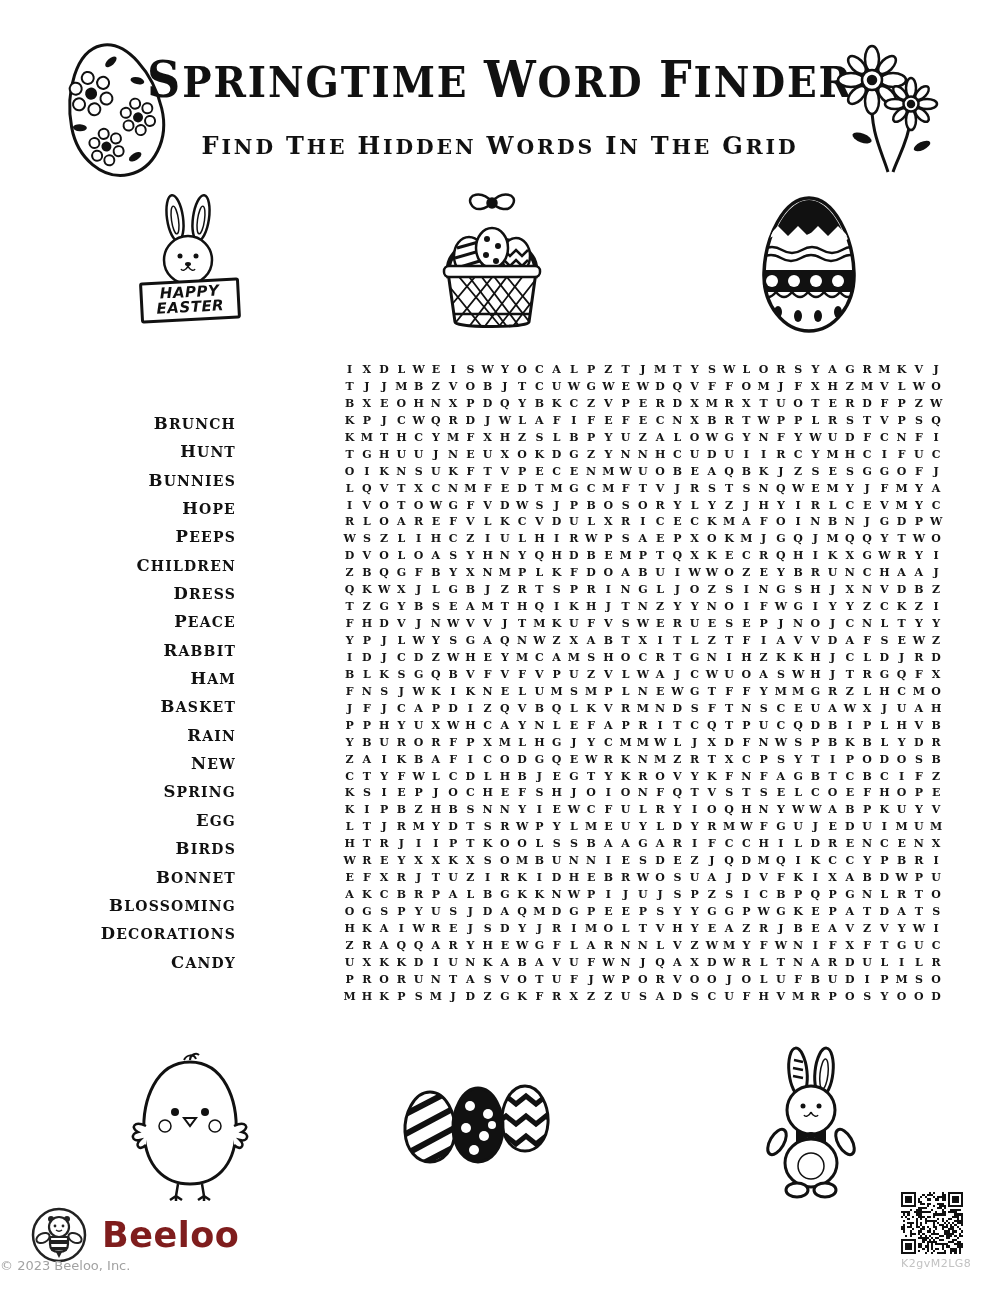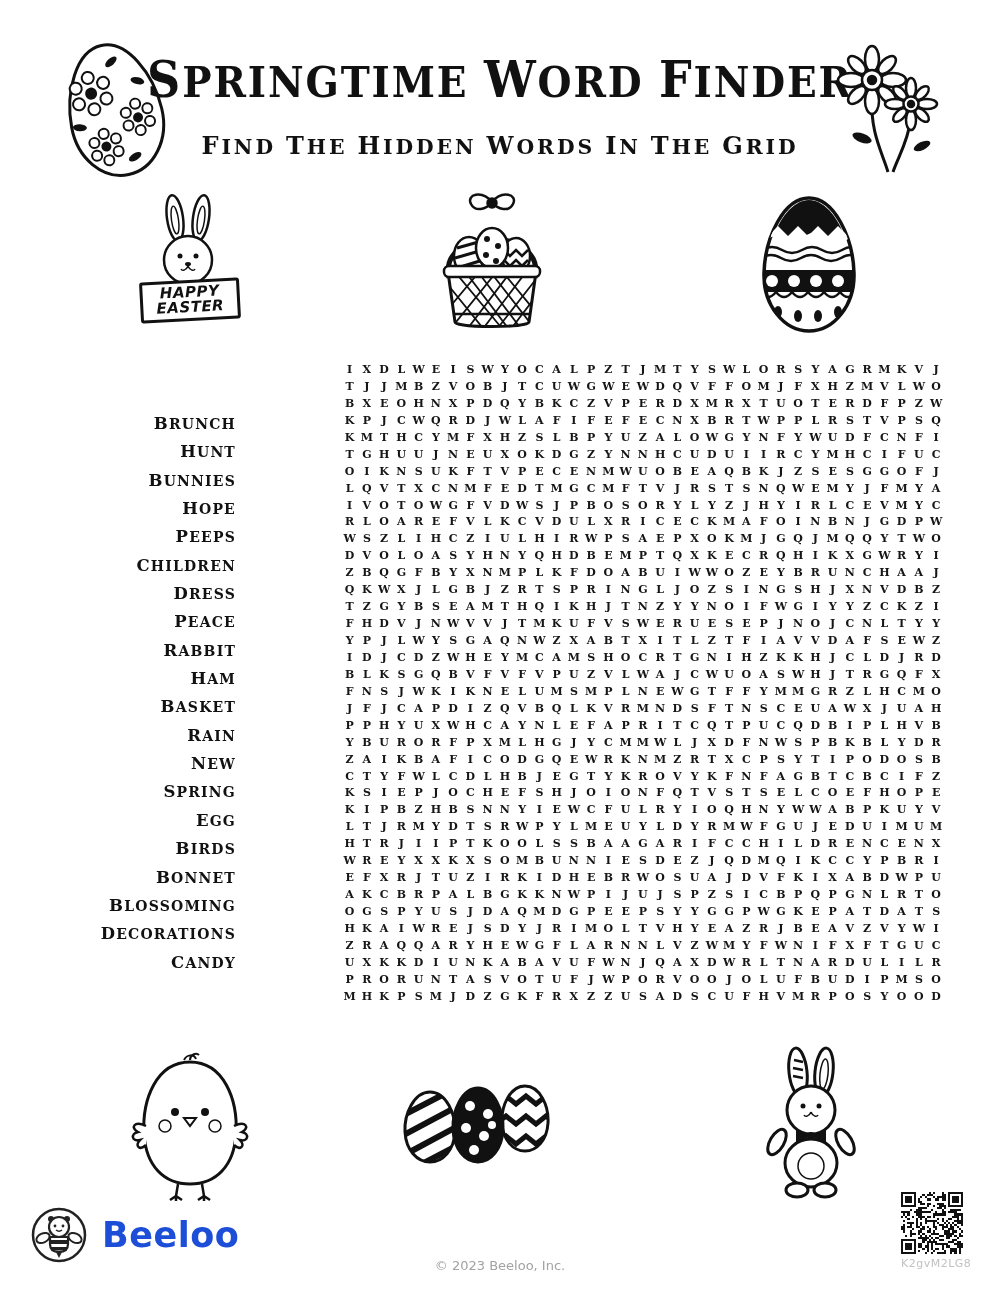--- a/index.html
+++ b/index.html
@@ -25,23 +25,23 @@
   .cell{font-weight:bold;font-size:11px;text-align:center;line-height:16.95px;color:#161616;}
 
   
   .sign{position:absolute;left:2px;top:88px;width:94px;border:3px solid #111;border-radius:3px;
         background:#fff;transform:rotate(-3deg);text-align:center;padding:2px 0 3px;}
   .sign div{font-family:"DejaVu Sans",sans-serif;font-weight:bold;font-style:italic;
             font-size:15px;line-height:15px;letter-spacing:.5px;}
 
   
   .brand-row{left:30px;top:1206px;display:flex;align-items:center;gap:14px;}
-  .brand-name{font-family:"DejaVu Sans",sans-serif;font-weight:bold;font-size:35px;color:#1d4ed8;
+  .brand-name{font-family:"DejaVu Sans",sans-serif;font-weight:bold;font-size:35px;color:#7f1d1d;
               letter-spacing:.5px;}
-  .copyright{left:0;right:0;top:1258px;text-align:center;font-family:"DejaVu Sans",sans-serif;
+  .copyright{left:0;right:0;top:1258px;font-family:"DejaVu Sans",sans-serif;
              font-size:13px;color:#a2a2a2;}
   .qr-wrap{left:901px;top:1192px;width:66px;text-align:center;}
   .qr-caption{font-family:"DejaVu Sans",sans-serif;font-size:11px;color:#c2c2c2;margin-top:3px;
               letter-spacing:.5px;}
 </style>
 </head>
 <body>
 
 <div class="page">
 

